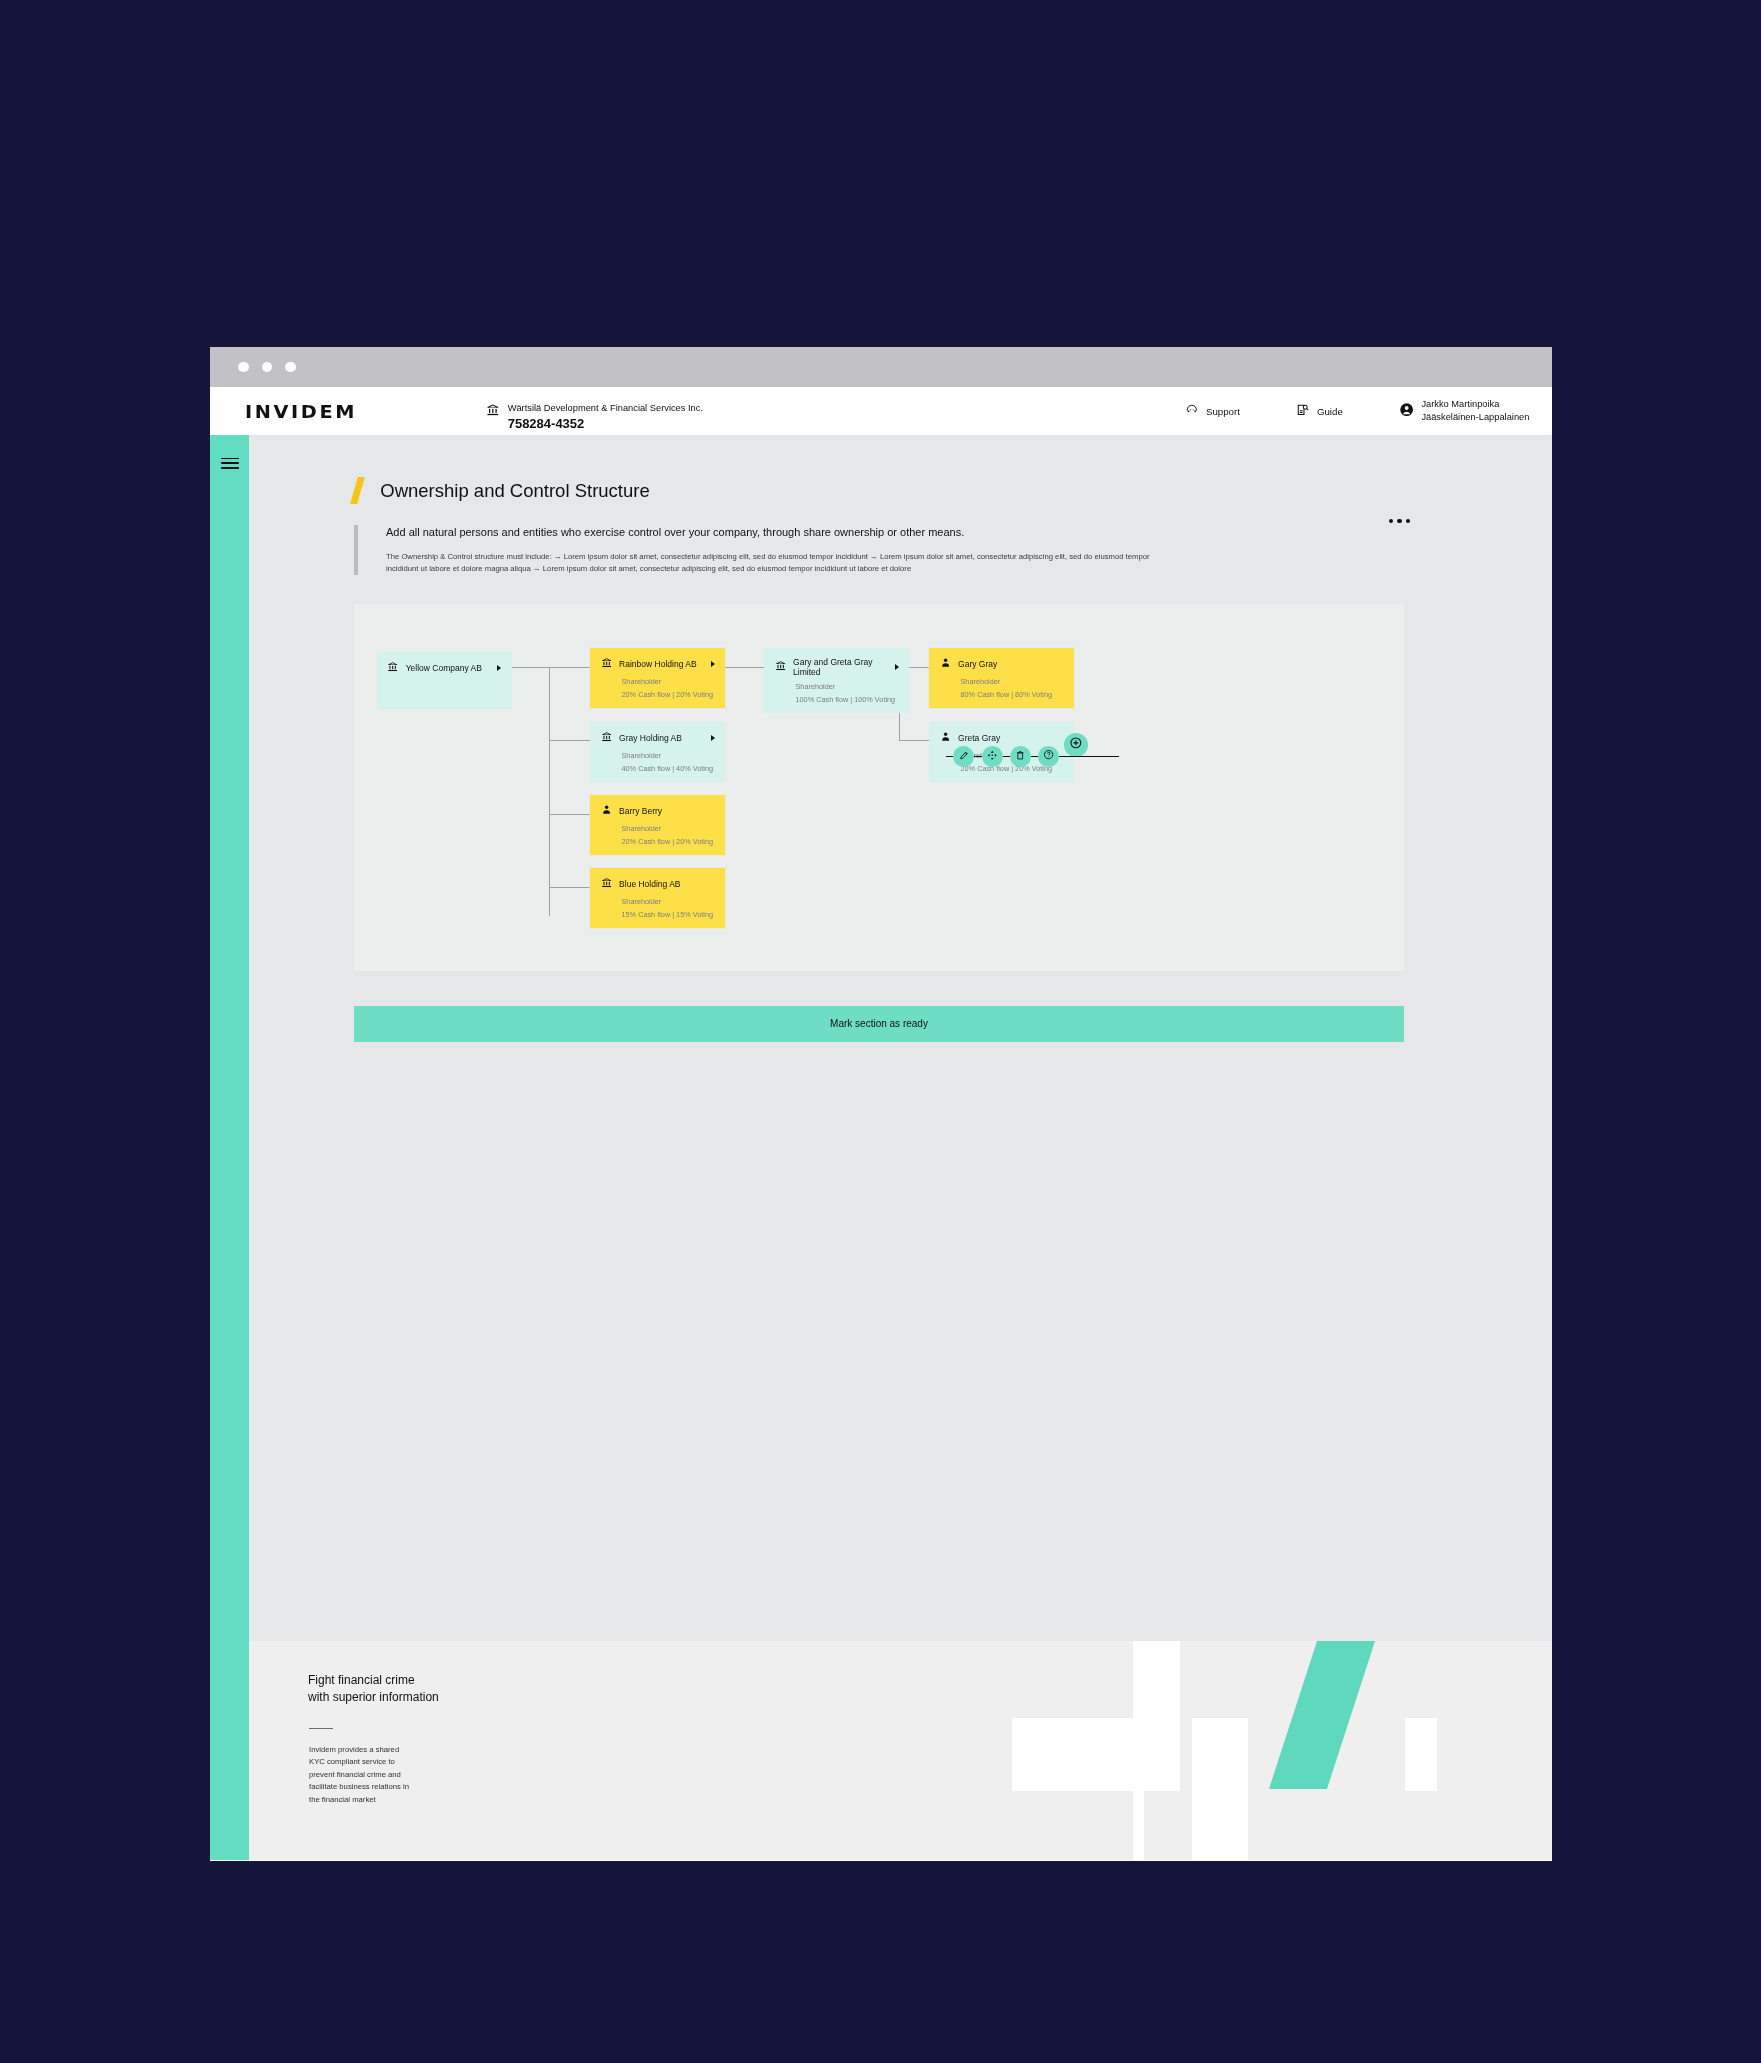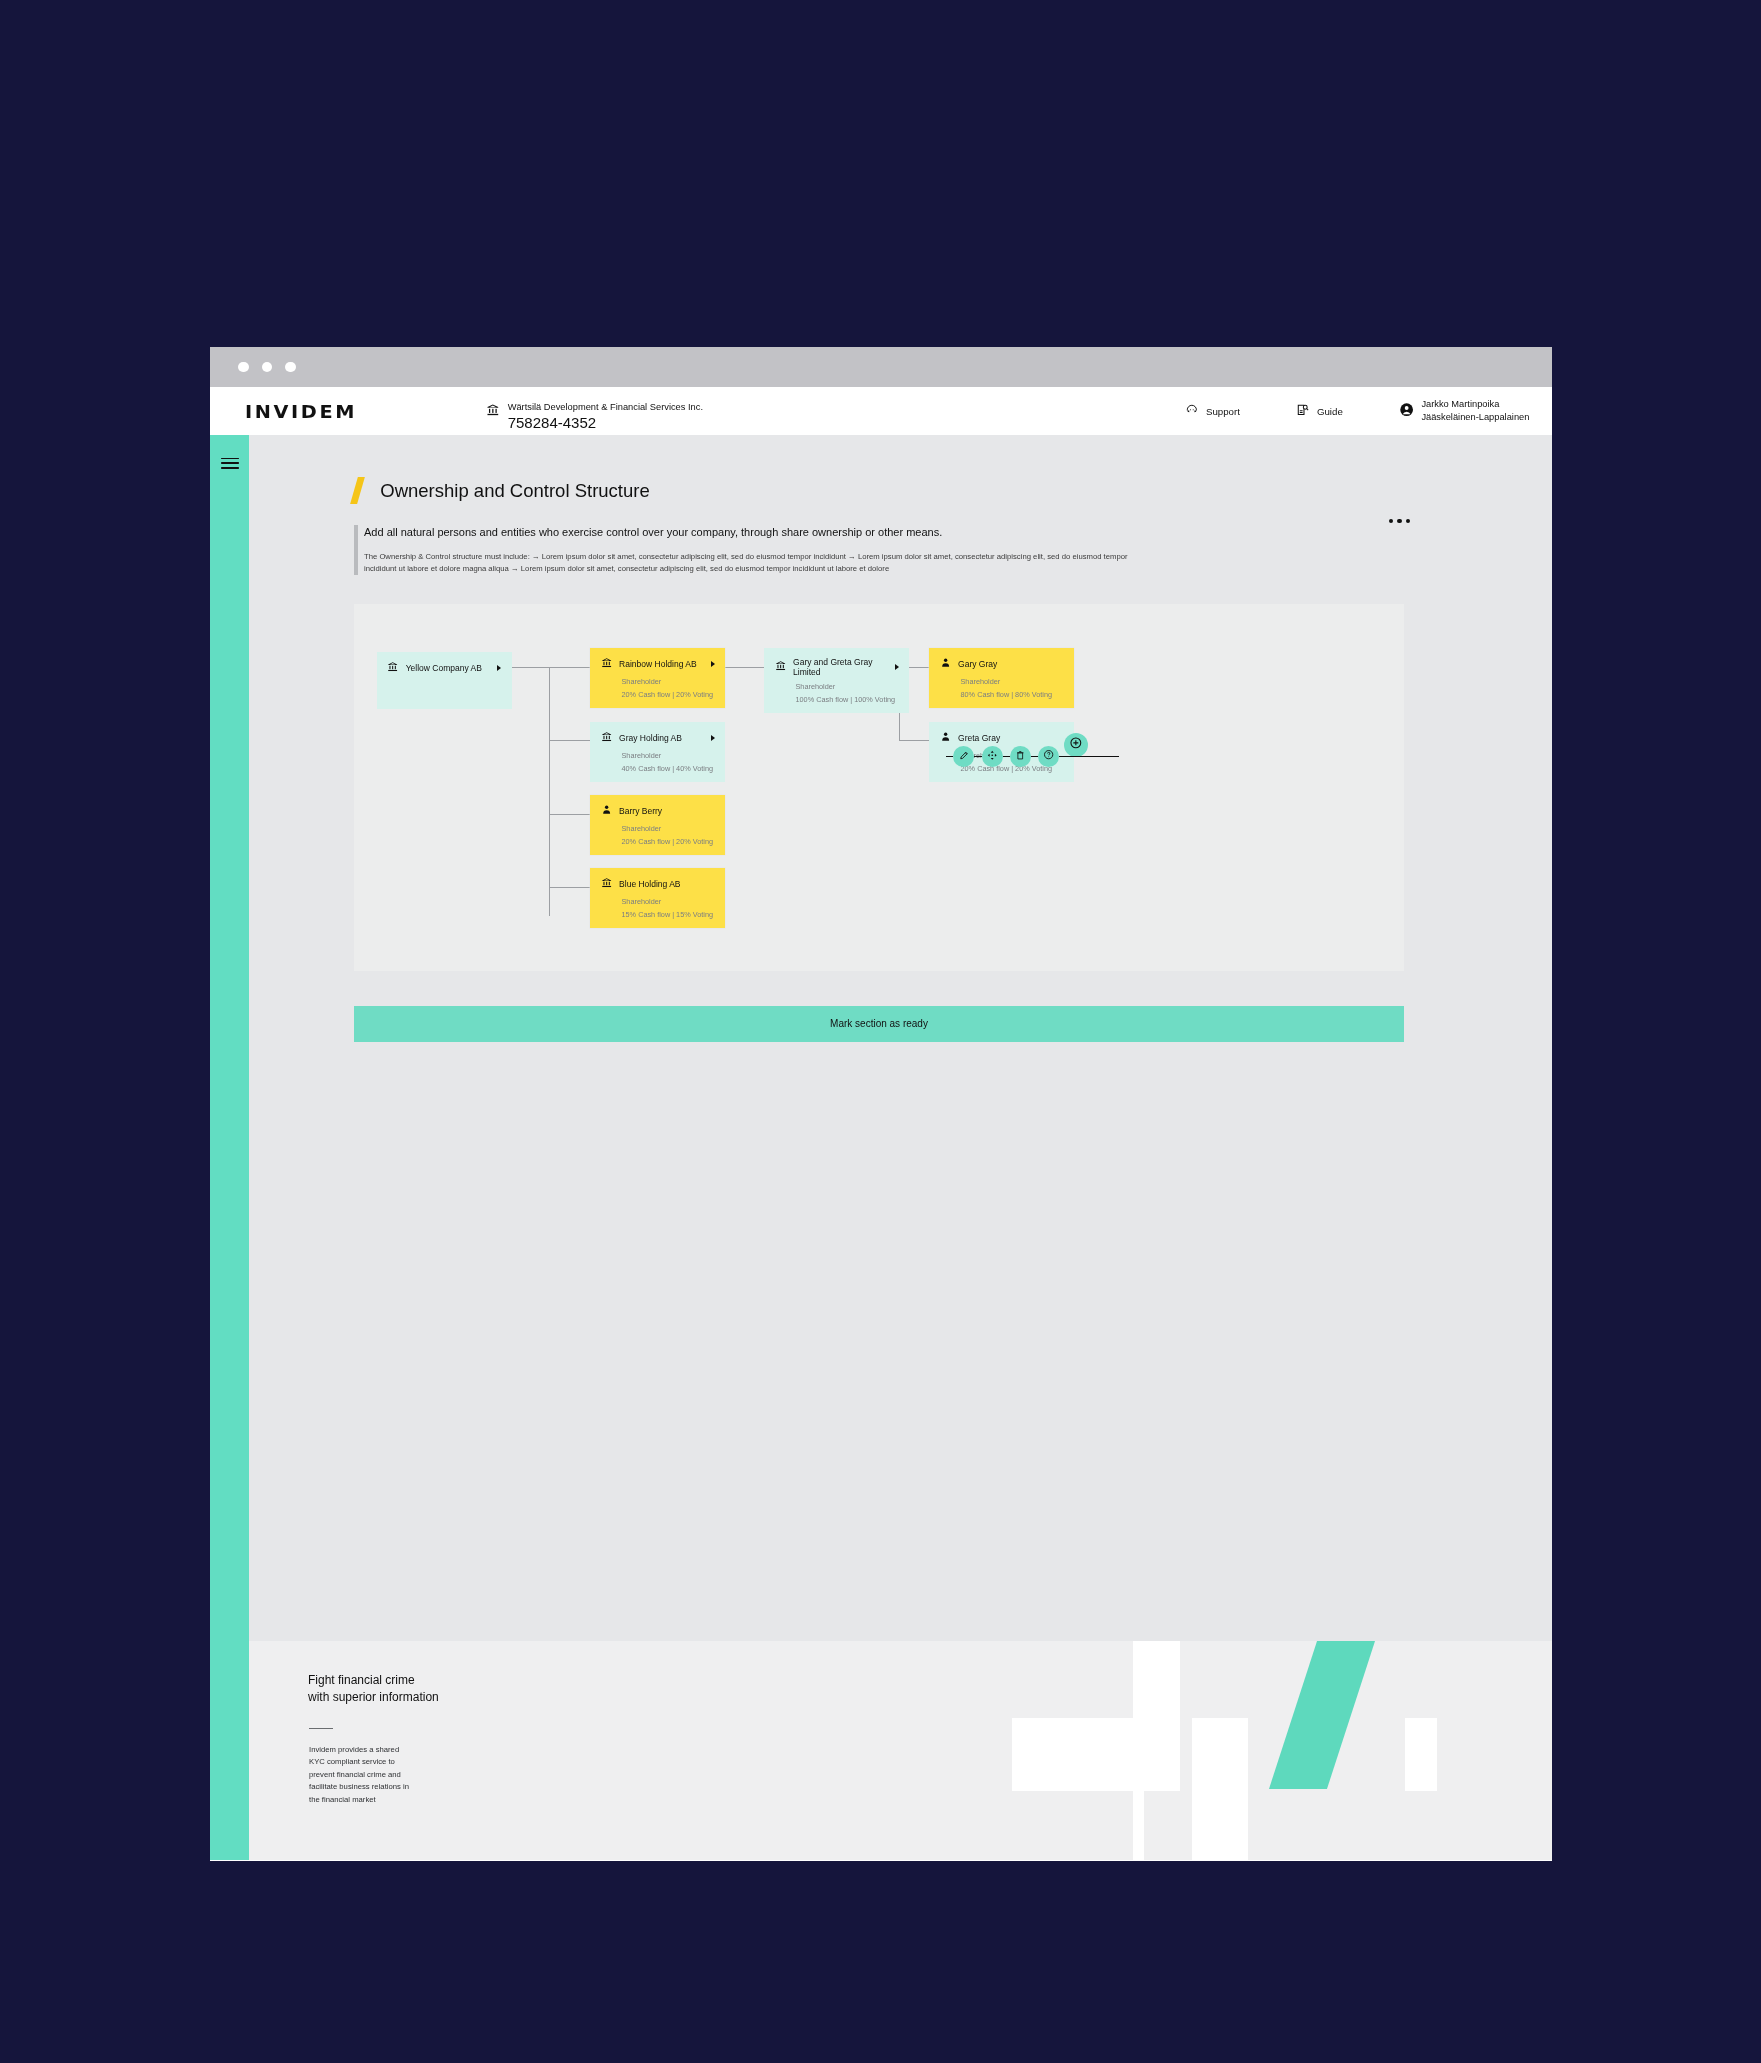--- a/index.html
+++ b/index.html
@@ -35,21 +35,21 @@
     font-size: 19.3px; font-weight: 700; letter-spacing: 2.6px;
     color: #111; font-family: "DejaVu Sans", sans-serif;
     transform: scaleY(0.95);
   }
   .nav-company {
     display: flex; align-items: center; gap: 8px;
     margin-left: 129px;
   }
   .nav-company-txt { line-height: 1.35; margin-top: 12px; }
   .nav-company-name { font-size: 9.3px; color: #111; }
-  .nav-company-id   { font-size: 15px; color: #111; }
+  .nav-company-id   { font-size: 13px; color: #111; font-weight: bold; }
   .nav-right { margin-left: auto; display: flex; align-items: center; gap: 56px; }
   .nav-item { display: flex; align-items: center; gap: 7.3px; }
   .nav-item span.lbl { font-size: 9.7px; color: #111; }
   .nav-user-txt { line-height: 1.4; font-size: 9.3px; color: #111; }
 
   
   .appbody { display: flex; height: 1425px; }
   .railbar { width: 39px; background: #62ddc2; flex: 0 0 39px; padding-top: 22.6px; }
   .hamb { width: 18px; height: 11.3px; margin: 0 auto; display: flex; flex-direction: column; justify-content: space-between; }
   .hamb i { display: block; height: 1.6px; background: #111; border-radius: 0.8px; }
@@ -60,21 +60,21 @@
 
   .page-title-row { display: flex; align-items: center; gap: 19px; }
   .slash {
     width: 7.3px; height: 27px; background: #f5c518;
     transform: skewX(-16deg);
   }
   .page-title { font-size: 18.5px; color: #111; font-weight: 400; }
 
   .desc-block { margin-top: 21px; display: flex; position: relative; width: 806px; }
   .desc-bar { width: 4px; background: #b9bbbe; flex: 0 0 4px; }
-  .desc-txt { padding-left: 6px; }
+  .desc-txt { padding-left: 28px; }
   .desc-lead { font-size: 11px; color: #111; line-height: 1.4; }
   .desc-sub { font-size: 7.7px; color: #3b3b3b; line-height: 1.55; margin-top: 10.5px; max-width: 806px; }
   .dots-menu {
     position: absolute; right: -250px; top: -6.4px;
     display: flex; gap: 4px; align-items: center;
   }
   .dots-menu i { width: 4.4px; height: 4.4px; border-radius: 50%; background: #111; display: block; }
 
   
   .panel { margin-top: 29px; width: 1050px; background: #eceded; }

